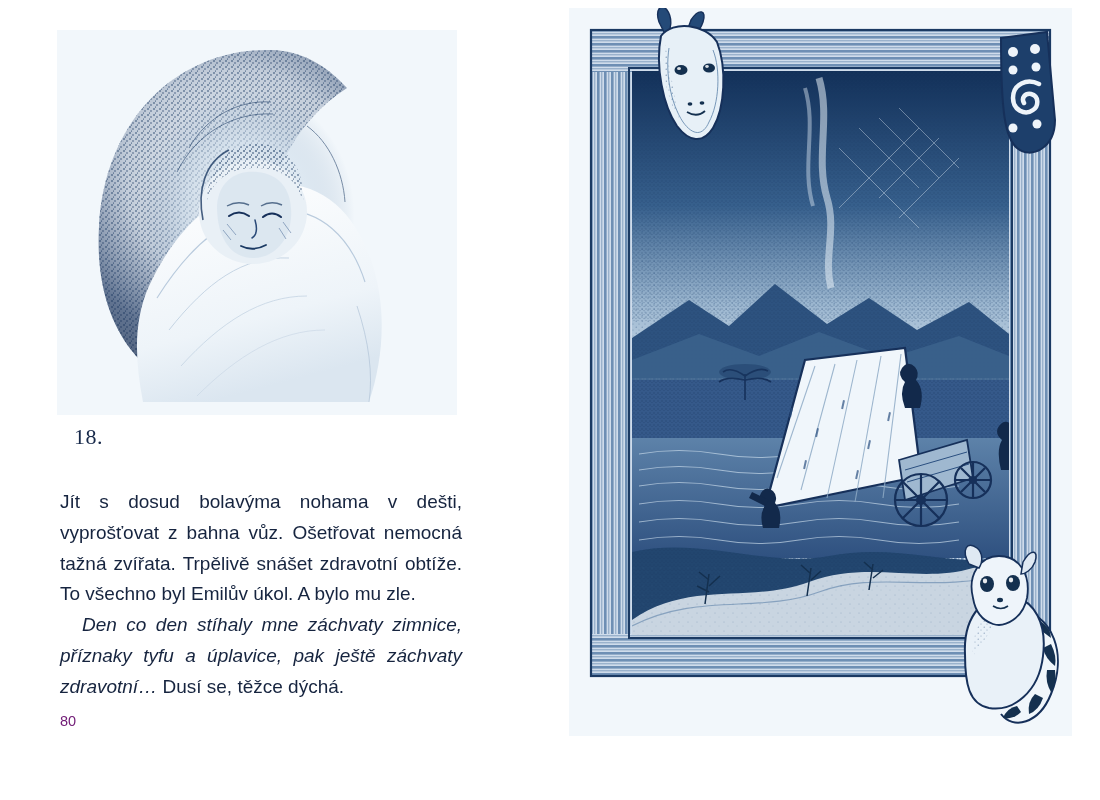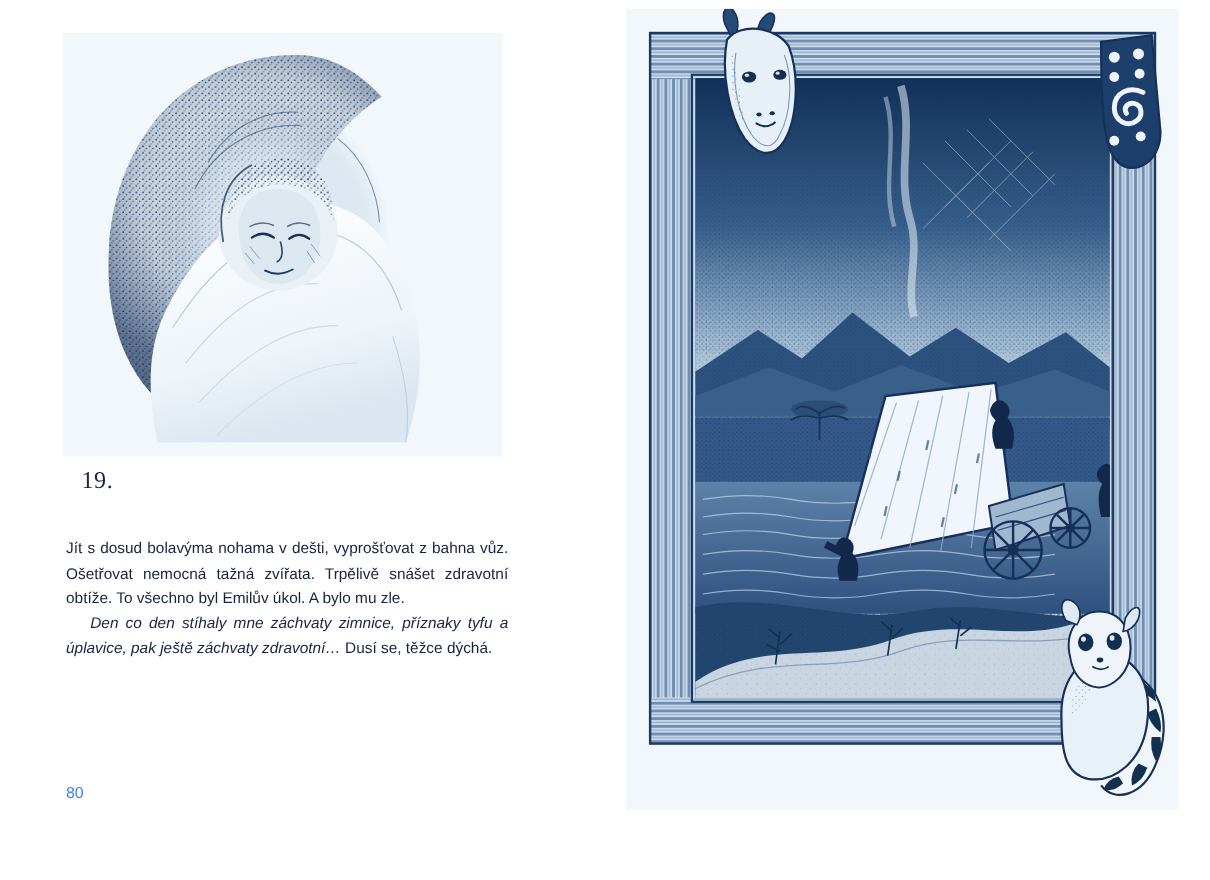--- a/index.html
+++ b/index.html
@@ -50,41 +50,41 @@
     color: #17294a;
     letter-spacing: 0.5px;
   }
 
   .body-text {
     position: absolute;
     left: 60px;
     top: 487px;
     width: 402px;
     font-family: "Liberation Sans", sans-serif;
-    font-size: 14px;
+    font-size: 19px;
     line-height: 1.62;
     color: #16243f;
     text-align: justify;
   }
   .body-text p {
     margin: 0;
   }
   .body-text p.indent {
     text-indent: 22px;
   }
   .body-text em {
     font-style: italic;
   }
 
   .folio {
     position: absolute;
     left: 60px;
     top: 713px;
     font-size: 14.5px;
-    color: #3b82f6;
+    color: #701a75;
   }
 
   
   .page-right {
     position: relative;
     width: 550px;
     height: 800px;
     background: #ffffff;
   }
   .plate {
@@ -172,21 +172,21 @@
         </g>
 
         <g stroke="#1b3a63" stroke-width="1" opacity="0.55" fill="none">
           <path d="M132 118 C150 86 182 70 214 72"></path>
           <path d="M120 142 C140 102 178 82 216 84"></path>
           <path d="M250 96 C272 112 286 142 288 172"></path>
         </g>
       </svg>
     </div>
 
-    <div class="chapter-number">19.</div>
+    <div class="chapter-number">18.</div>
 
     <div class="body-text">
       <p>Jít s dosud bolavýma nohama v dešti, vyprošťovat z bahna vůz. Ošetřovat nemocná tažná zvířata. Trpělivě snášet zdravotní obtíže. To všechno byl Emilův úkol. A bylo mu zle.</p>
       <p class="indent"><em>Den co den stíhaly mne záchvaty zimnice, příznaky tyfu a úplavice, pak ještě záchvaty zdravotní…</em><span> Dusí se, těžce dýchá.</span></p>
     </div>
 
     <div class="folio">80</div>
   </div>
 
   <div class="page-right">

